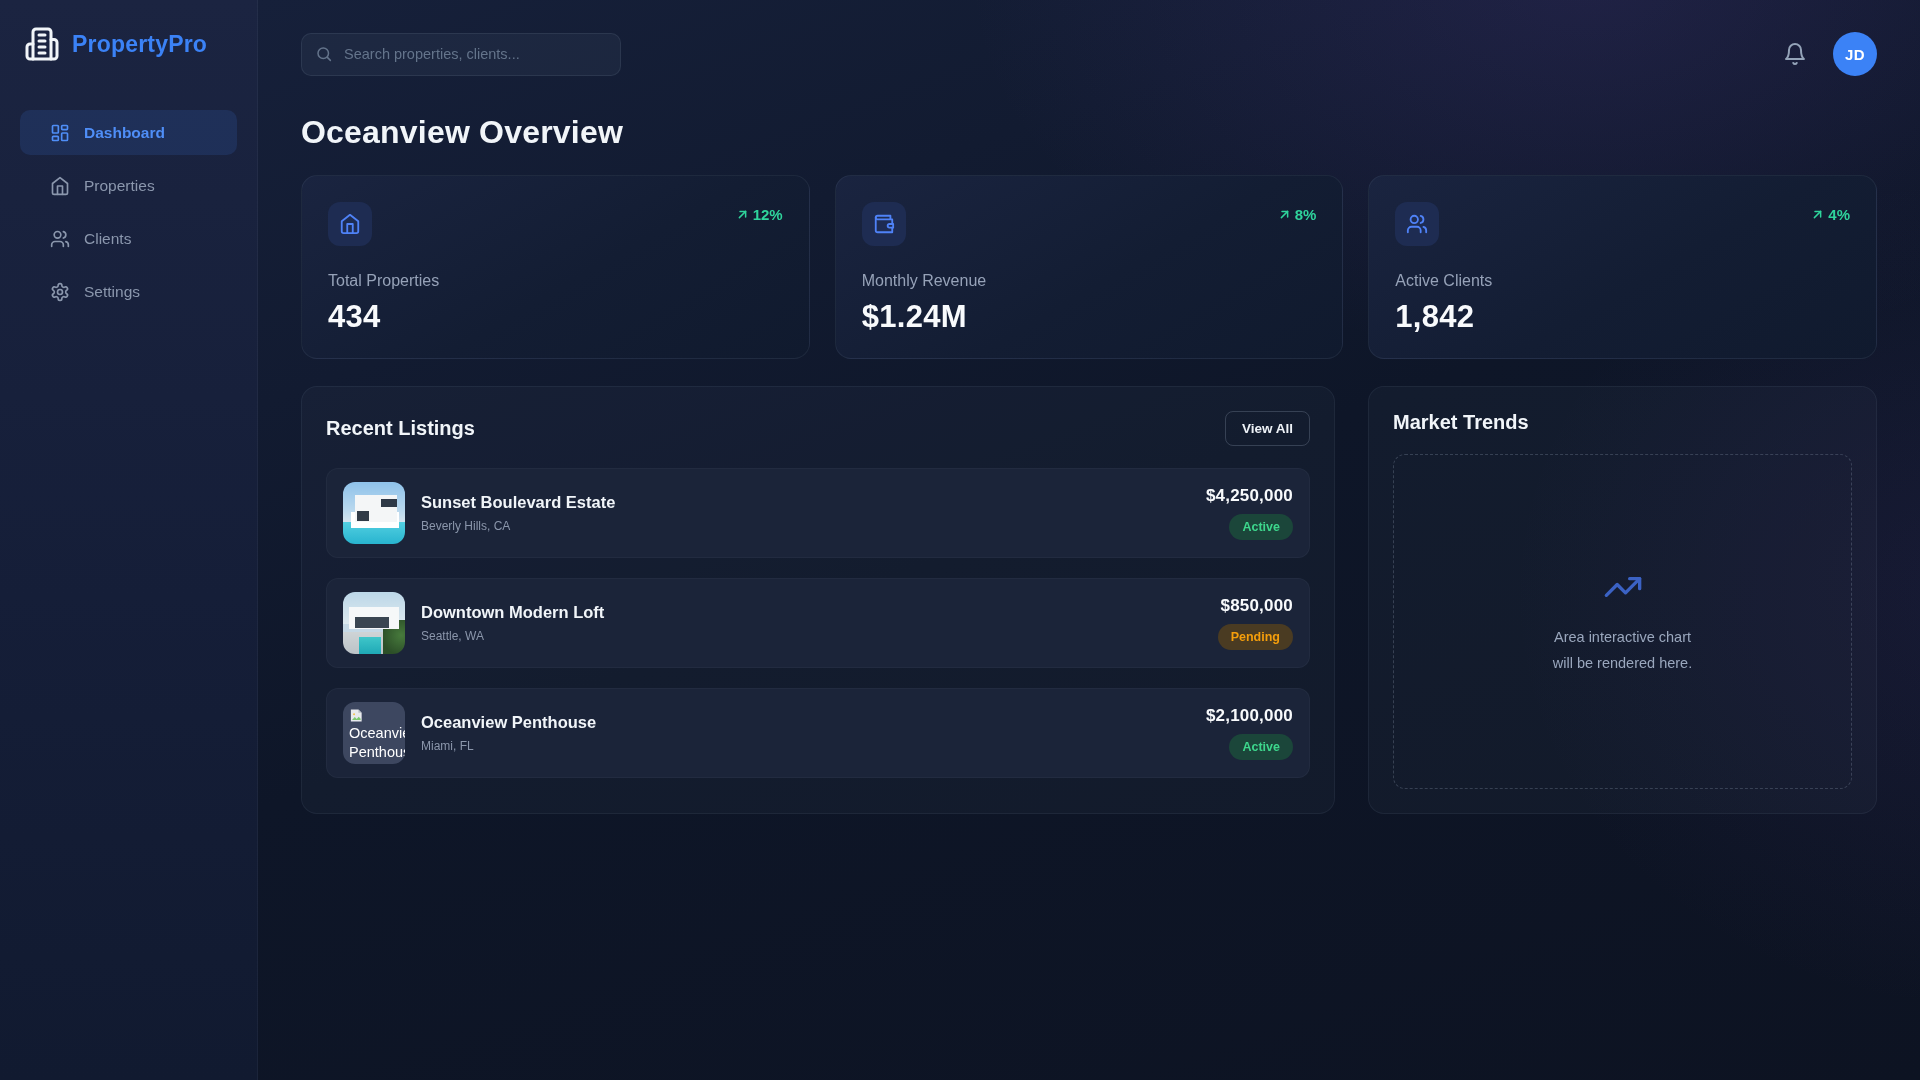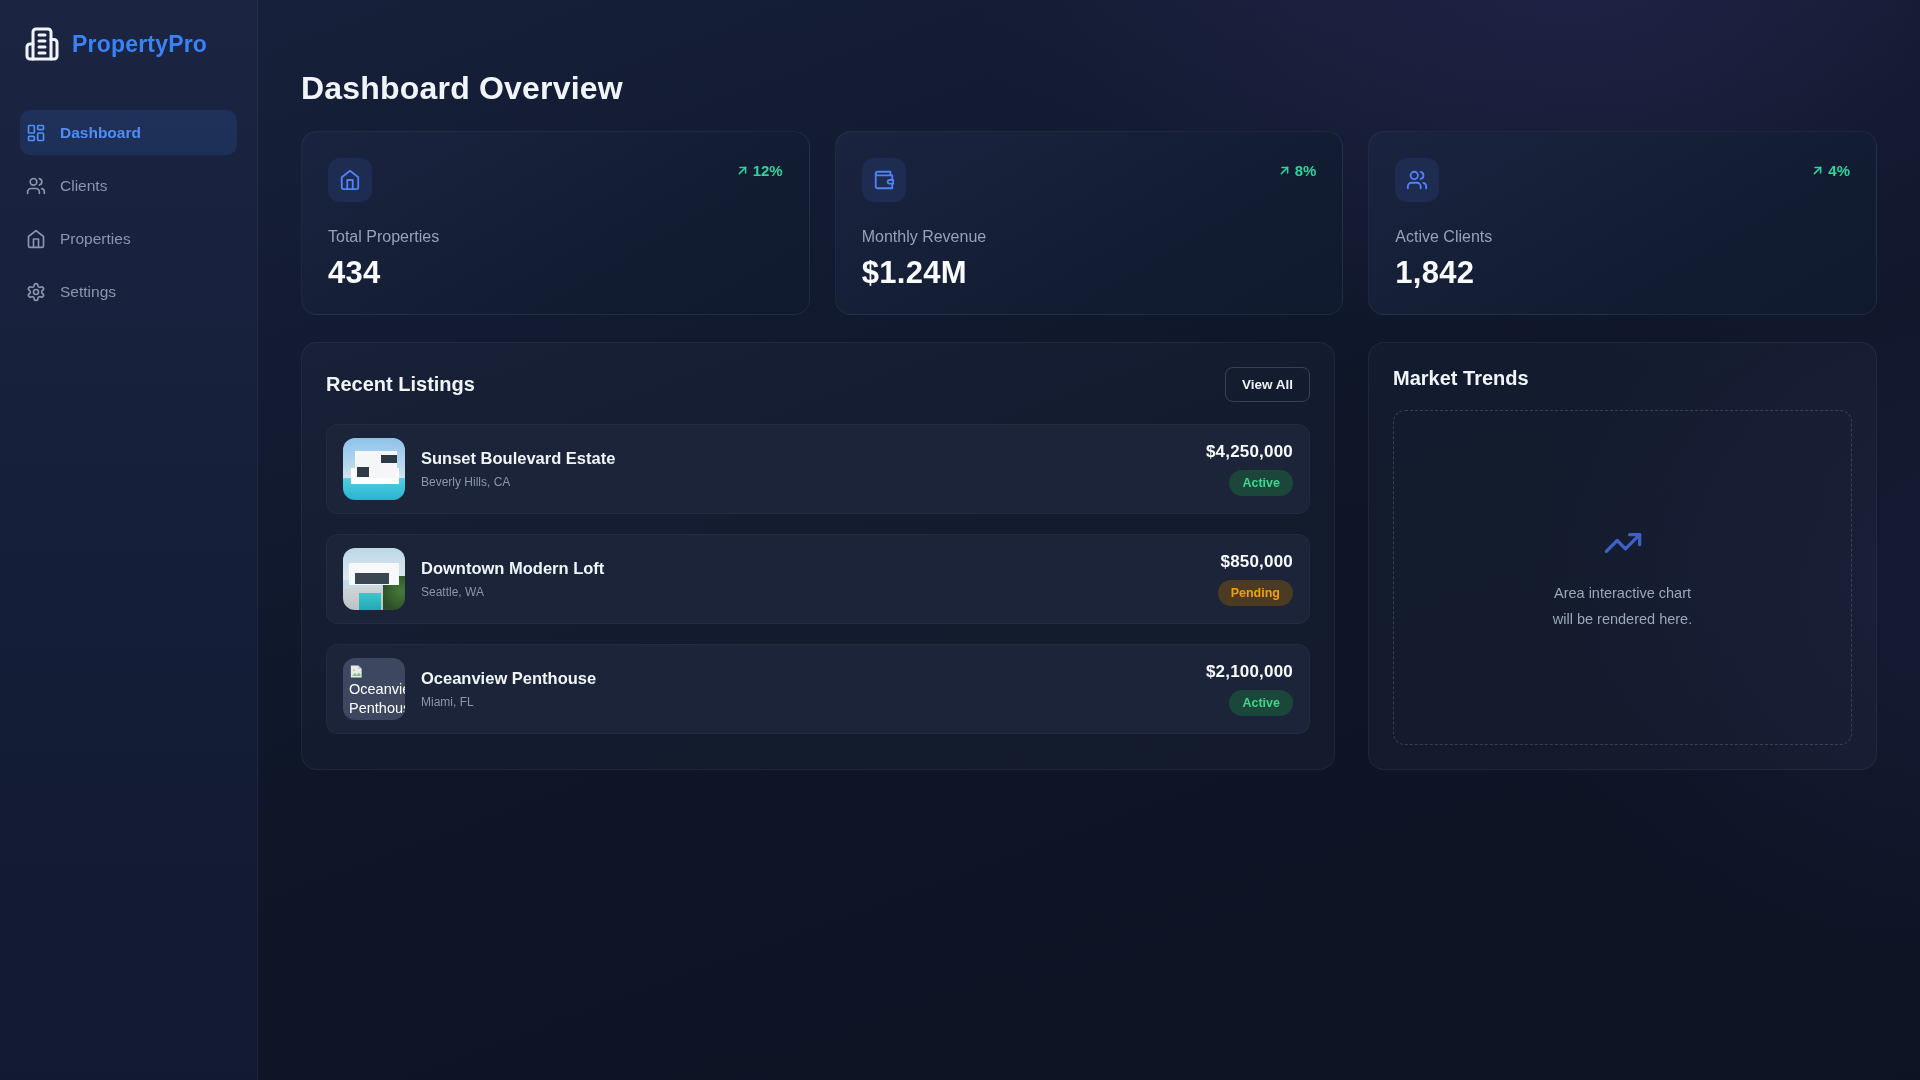--- a/index.html
+++ b/index.html
@@ -17,21 +17,21 @@
     border-right:1px solid rgba(148,163,184,.08);
     padding:26px 20px;
   }
   .logo-row { display:flex; align-items:center; gap:12px; padding:0 4px; }
   .logo-icon { width:36px; height:36px; color:#f1f5f9; }
   .logo-icon svg { width:36px; height:36px; }
   .logo-text { font-size:23px; font-weight:700; color:#3b82f6; letter-spacing:.2px; }
   .nav { margin-top:48px; display:flex; flex-direction:column; gap:8px; }
   .nav-item {
     display:flex; align-items:center; gap:14px;
-    height:45px; padding:0 6px; border-radius:10px;
+    height:45px; padding:0 30px; border-radius:10px;
     color:#8b97ad; font-size:15.5px; font-weight:500; cursor:pointer;
   }
   .nav-item .nav-ic { width:20px; height:20px; display:flex; }
   .nav-item .nav-ic svg { width:20px; height:20px; }
   .nav-item.active {
     background:rgba(66,126,244,.14);
     color:#4f8ef7; font-weight:600;
   }
   
   .main {
@@ -187,53 +187,73 @@
             <rect x="14" y="3" width="7" height="5" rx="1"></rect>
           <rect x="14" y="12" width="7" height="9" rx="1"></rect>
             <rect x="3" y="16" width="7" height="5" rx="1"></rect>
         </svg>
       </span>
       <span>Dashboard</span>
     </div>
     <div class="nav-item">
       <span class="nav-ic">
         <svg viewBox="0 0 24 24" fill="none" stroke="currentColor" stroke-width="2" stroke-linecap="round" stroke-linejoin="round">
+          <path d="m3 9 9-7 9 7v11a2 2 0 0 1-2 2H5a2 2 0 0 1-2-2z"></path>
+            <polyline points="9 22 9 12 15 12 15 22"></polyline>
+        </svg>
+      </span>
+      <span>Properties</span>
+    </div>
+    <div class="nav-item">
+      <span class="nav-ic">
+        <svg viewBox="0 0 24 24" fill="none" stroke="currentColor" stroke-width="2" stroke-linecap="round" stroke-linejoin="round">
           <path d="M16 21v-2a4 4 0 0 0-4-4H6a4 4 0 0 0-4 4v2"></path>
             <circle cx="9" cy="7" r="4"></circle>
           <path d="M22 21v-2a4 4 0 0 0-3-3.87"></path>
             <path d="M16 3.13a4 4 0 0 1 0 7.75"></path>
         </svg>
       </span>
       <span>Clients</span>
     </div>
     <div class="nav-item">
       <span class="nav-ic">
         <svg viewBox="0 0 24 24" fill="none" stroke="currentColor" stroke-width="2" stroke-linecap="round" stroke-linejoin="round">
-          <path d="m3 9 9-7 9 7v11a2 2 0 0 1-2 2H5a2 2 0 0 1-2-2z"></path>
-            <polyline points="9 22 9 12 15 12 15 22"></polyline>
-        </svg>
-      </span>
-      <span>Properties</span>
-    </div>
-    <div class="nav-item">
-      <span class="nav-ic">
-        <svg viewBox="0 0 24 24" fill="none" stroke="currentColor" stroke-width="2" stroke-linecap="round" stroke-linejoin="round">
           <path d="M12.22 2h-.44a2 2 0 0 0-2 2v.18a2 2 0 0 1-1 1.73l-.43.25a2 2 0 0 1-2 0l-.15-.08a2 2 0 0 0-2.73.73l-.22.38a2 2 0 0 0 .73 2.73l.15.1a2 2 0 0 1 1 1.72v.51a2 2 0 0 1-1 1.74l-.15.09a2 2 0 0 0-.73 2.73l.22.38a2 2 0 0 0 2.73.73l.15-.08a2 2 0 0 1 2 0l.43.25a2 2 0 0 1 1 1.73V20a2 2 0 0 0 2 2h.44a2 2 0 0 0 2-2v-.18a2 2 0 0 1 1-1.73l.43-.25a2 2 0 0 1 2 0l.15.08a2 2 0 0 0 2.73-.73l.22-.39a2 2 0 0 0-.73-2.73l-.15-.08a2 2 0 0 1-1-1.74v-.5a2 2 0 0 1 1-1.74l.15-.09a2 2 0 0 0 .73-2.73l-.22-.38a2 2 0 0 0-2.73-.73l-.15.08a2 2 0 0 1-2 0l-.43-.25a2 2 0 0 1-1-1.73V4a2 2 0 0 0-2-2z"></path>
           <circle cx="12" cy="12" r="3"></circle>
         </svg>
       </span>
       <span>Settings</span>
     </div>
   </nav>
 </aside>
 
 <main class="main">
 
-
-  <h1 class="page-title">Dashboard Overview</h1>
+  <div class="topbar">
+    <div class="search-wrap">
+      <span class="search-ic">
+        <svg viewBox="0 0 24 24" fill="none" stroke="currentColor" stroke-width="2" stroke-linecap="round" stroke-linejoin="round">
+          <circle cx="11" cy="11" r="7"></circle>
+            <path d="m20.5 20.5-4-4"></path>
+        </svg>
+      </span>
+      <input class="search-input" type="text" placeholder="Search properties, clients..." style="">
+    </div>
+    <div class="top-actions">
+      <span class="bell">
+        <svg viewBox="0 0 24 24" fill="none" stroke="currentColor" stroke-width="2" stroke-linecap="round" stroke-linejoin="round">
+          <path d="M6 8a6 6 0 0 1 12 0c0 7 3 9 3 9H3s3-2 3-9"></path>
+            <path d="M10.3 21a1.94 1.94 0 0 0 3.4 0"></path>
+        </svg>
+      </span>
+      <div class="avatar">JD</div>
+    </div>
+  </div>
+
+  <h1 class="page-title">Oceanview Overview</h1>
 
   <section class="stats">
 
     <div class="stat-card">
       <div class="stat-top">
         <div class="stat-tile">
           <svg viewBox="0 0 24 24" fill="none" stroke="currentColor" stroke-width="2" stroke-linecap="round" stroke-linejoin="round">
             <path d="m3 9 9-7 9 7v11a2 2 0 0 1-2 2H5a2 2 0 0 1-2-2z"></path>
               <polyline points="9 22 9 12 15 12 15 22"></polyline>
           </svg>

